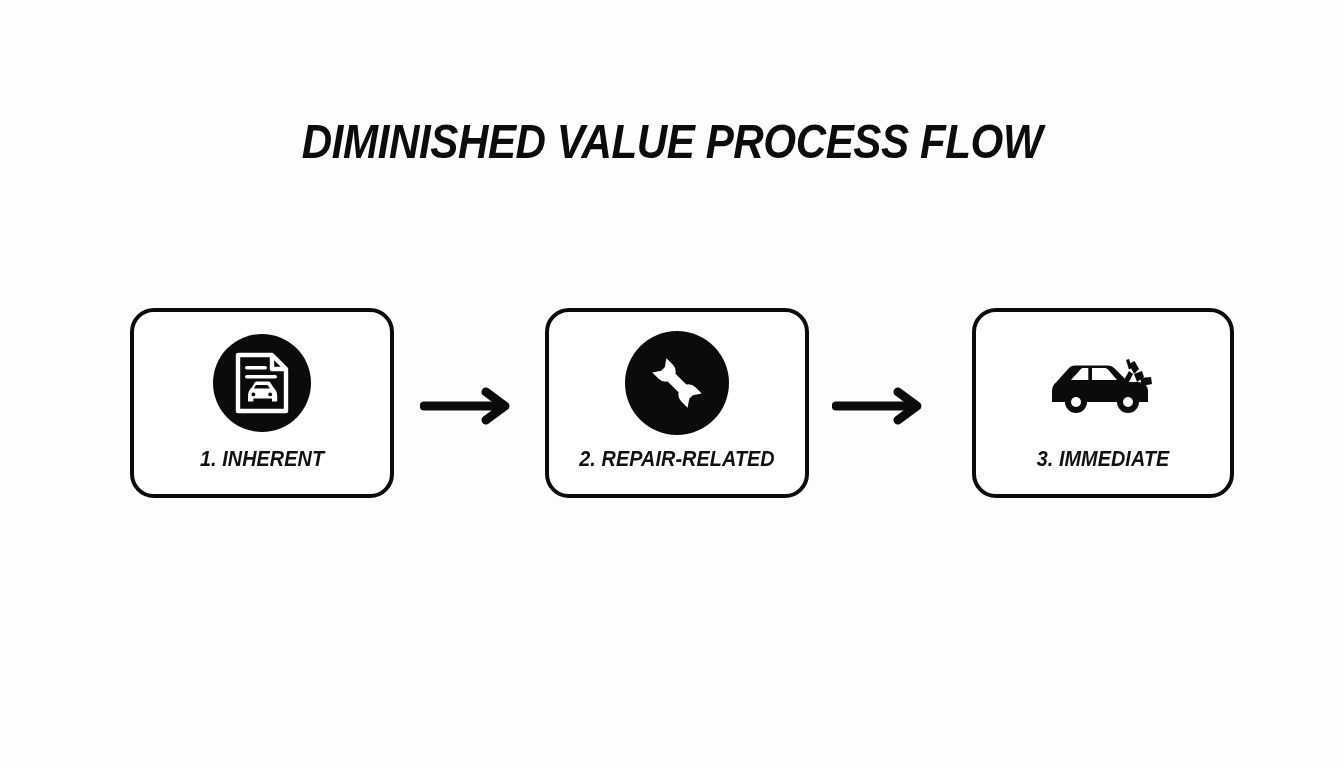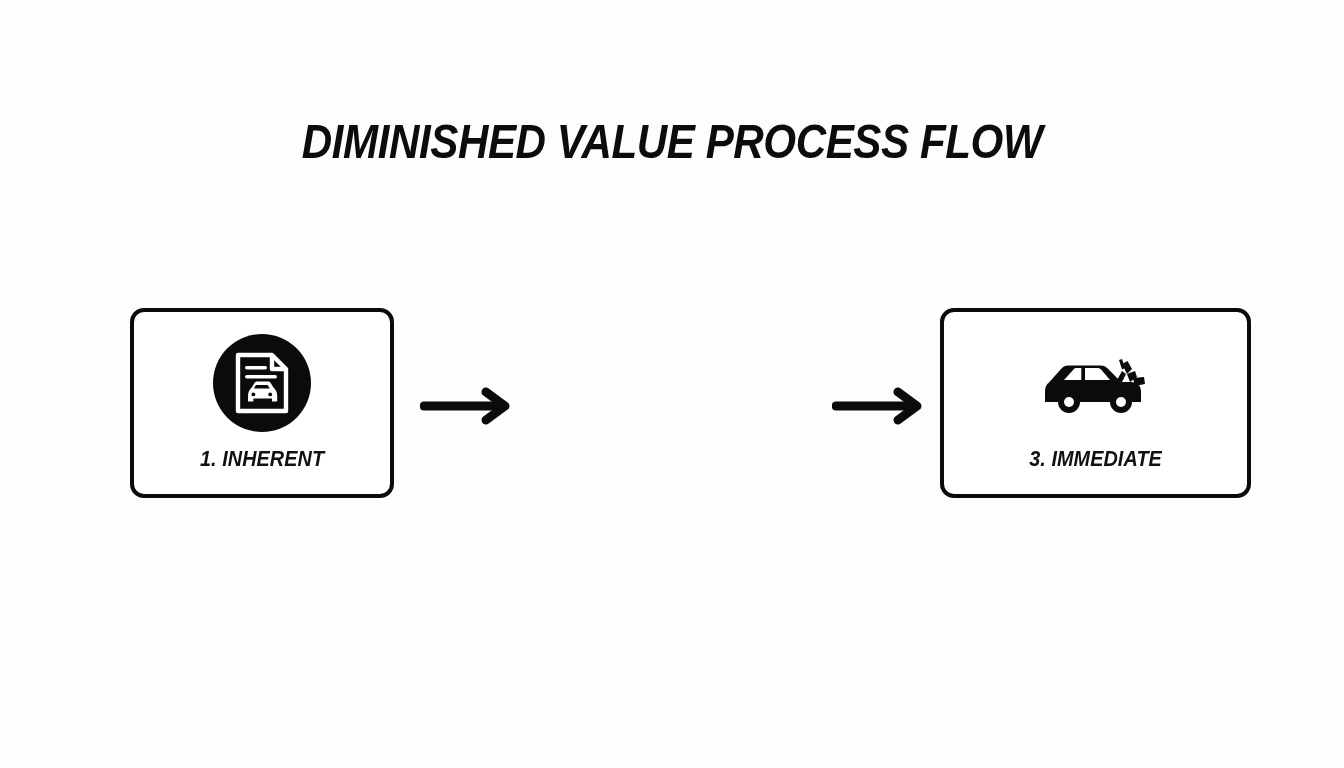--- a/index.html
+++ b/index.html
@@ -48,26 +48,26 @@
     width: 1344px;
     height: 192px;
   }
 
   .step-card {
     position: absolute;
     top: 0;
     height: 190px;
     background: #ffffff;
     border: 4px solid #0b0b0b;
-    border-radius: 14px;
+    border-radius: 24px;
     box-sizing: border-box;
   }
   #step-card-1 { left: 130px; width: 264px; }
   #step-card-2 { left: 545px; width: 264px; }
-  #step-card-3 { left: 940px; width: 311px; }
+  #step-card-3 { left: 972px; width: 262px; }
 
   .card-icon-slot {
     position: absolute;
     left: 0;
     right: 0;
     top: 18px;
     height: 106px;
     display: flex;
     align-items: center;
     justify-content: center;
@@ -150,20 +150,41 @@
       <div class="card-label">1. INHERENT</div>
     </div>
 
     <div class="flow-arrow" id="flow-arrow-1">
       <svg width="96" height="40" viewBox="0 0 96 40">
         <line x1="4" y1="20" x2="74" y2="20" stroke="#0b0b0b" stroke-width="9" stroke-linecap="round"></line>
         <polyline points="66,6 85,20 66,34" fill="none" stroke="#0b0b0b" stroke-width="9" stroke-linecap="round" stroke-linejoin="round"></polyline>
       </svg>
     </div>
 
+    <div class="step-card" id="step-card-2">
+
+      <div class="card-icon-slot">
+        <div class="icon-disc" id="icon-disc-2">
+          <svg width="64" height="64" viewBox="0 0 64 64">
+            <g transform="rotate(-45 32 32)">
+
+              <rect x="26.5" y="14" width="11" height="36" fill="#ffffff"></rect>
+
+              <path d="M22 16 V7 l7.5 5.2 h5 L42 7 v9
+                       a10 10 0 0 1 -20 0 Z" fill="#ffffff"></path>
+
+              <path d="M22 48 v9 l7.5-5.2 h5 L42 57 v-9
+                       a10 10 0 0 0 -20 0 Z" fill="#ffffff"></path>
+            </g>
+          </svg>
+        </div>
+      </div>
+
+      <div class="card-label">2. REPAIR-RELATED</div>
+    </div>
 
     <div class="flow-arrow" id="flow-arrow-2">
       <svg width="96" height="40" viewBox="0 0 96 40">
         <line x1="4" y1="20" x2="74" y2="20" stroke="#0b0b0b" stroke-width="9" stroke-linecap="round"></line>
         <polyline points="66,6 85,20 66,34" fill="none" stroke="#0b0b0b" stroke-width="9" stroke-linecap="round" stroke-linejoin="round"></polyline>
       </svg>
     </div>
 
     <div class="step-card" id="step-card-3">
 

